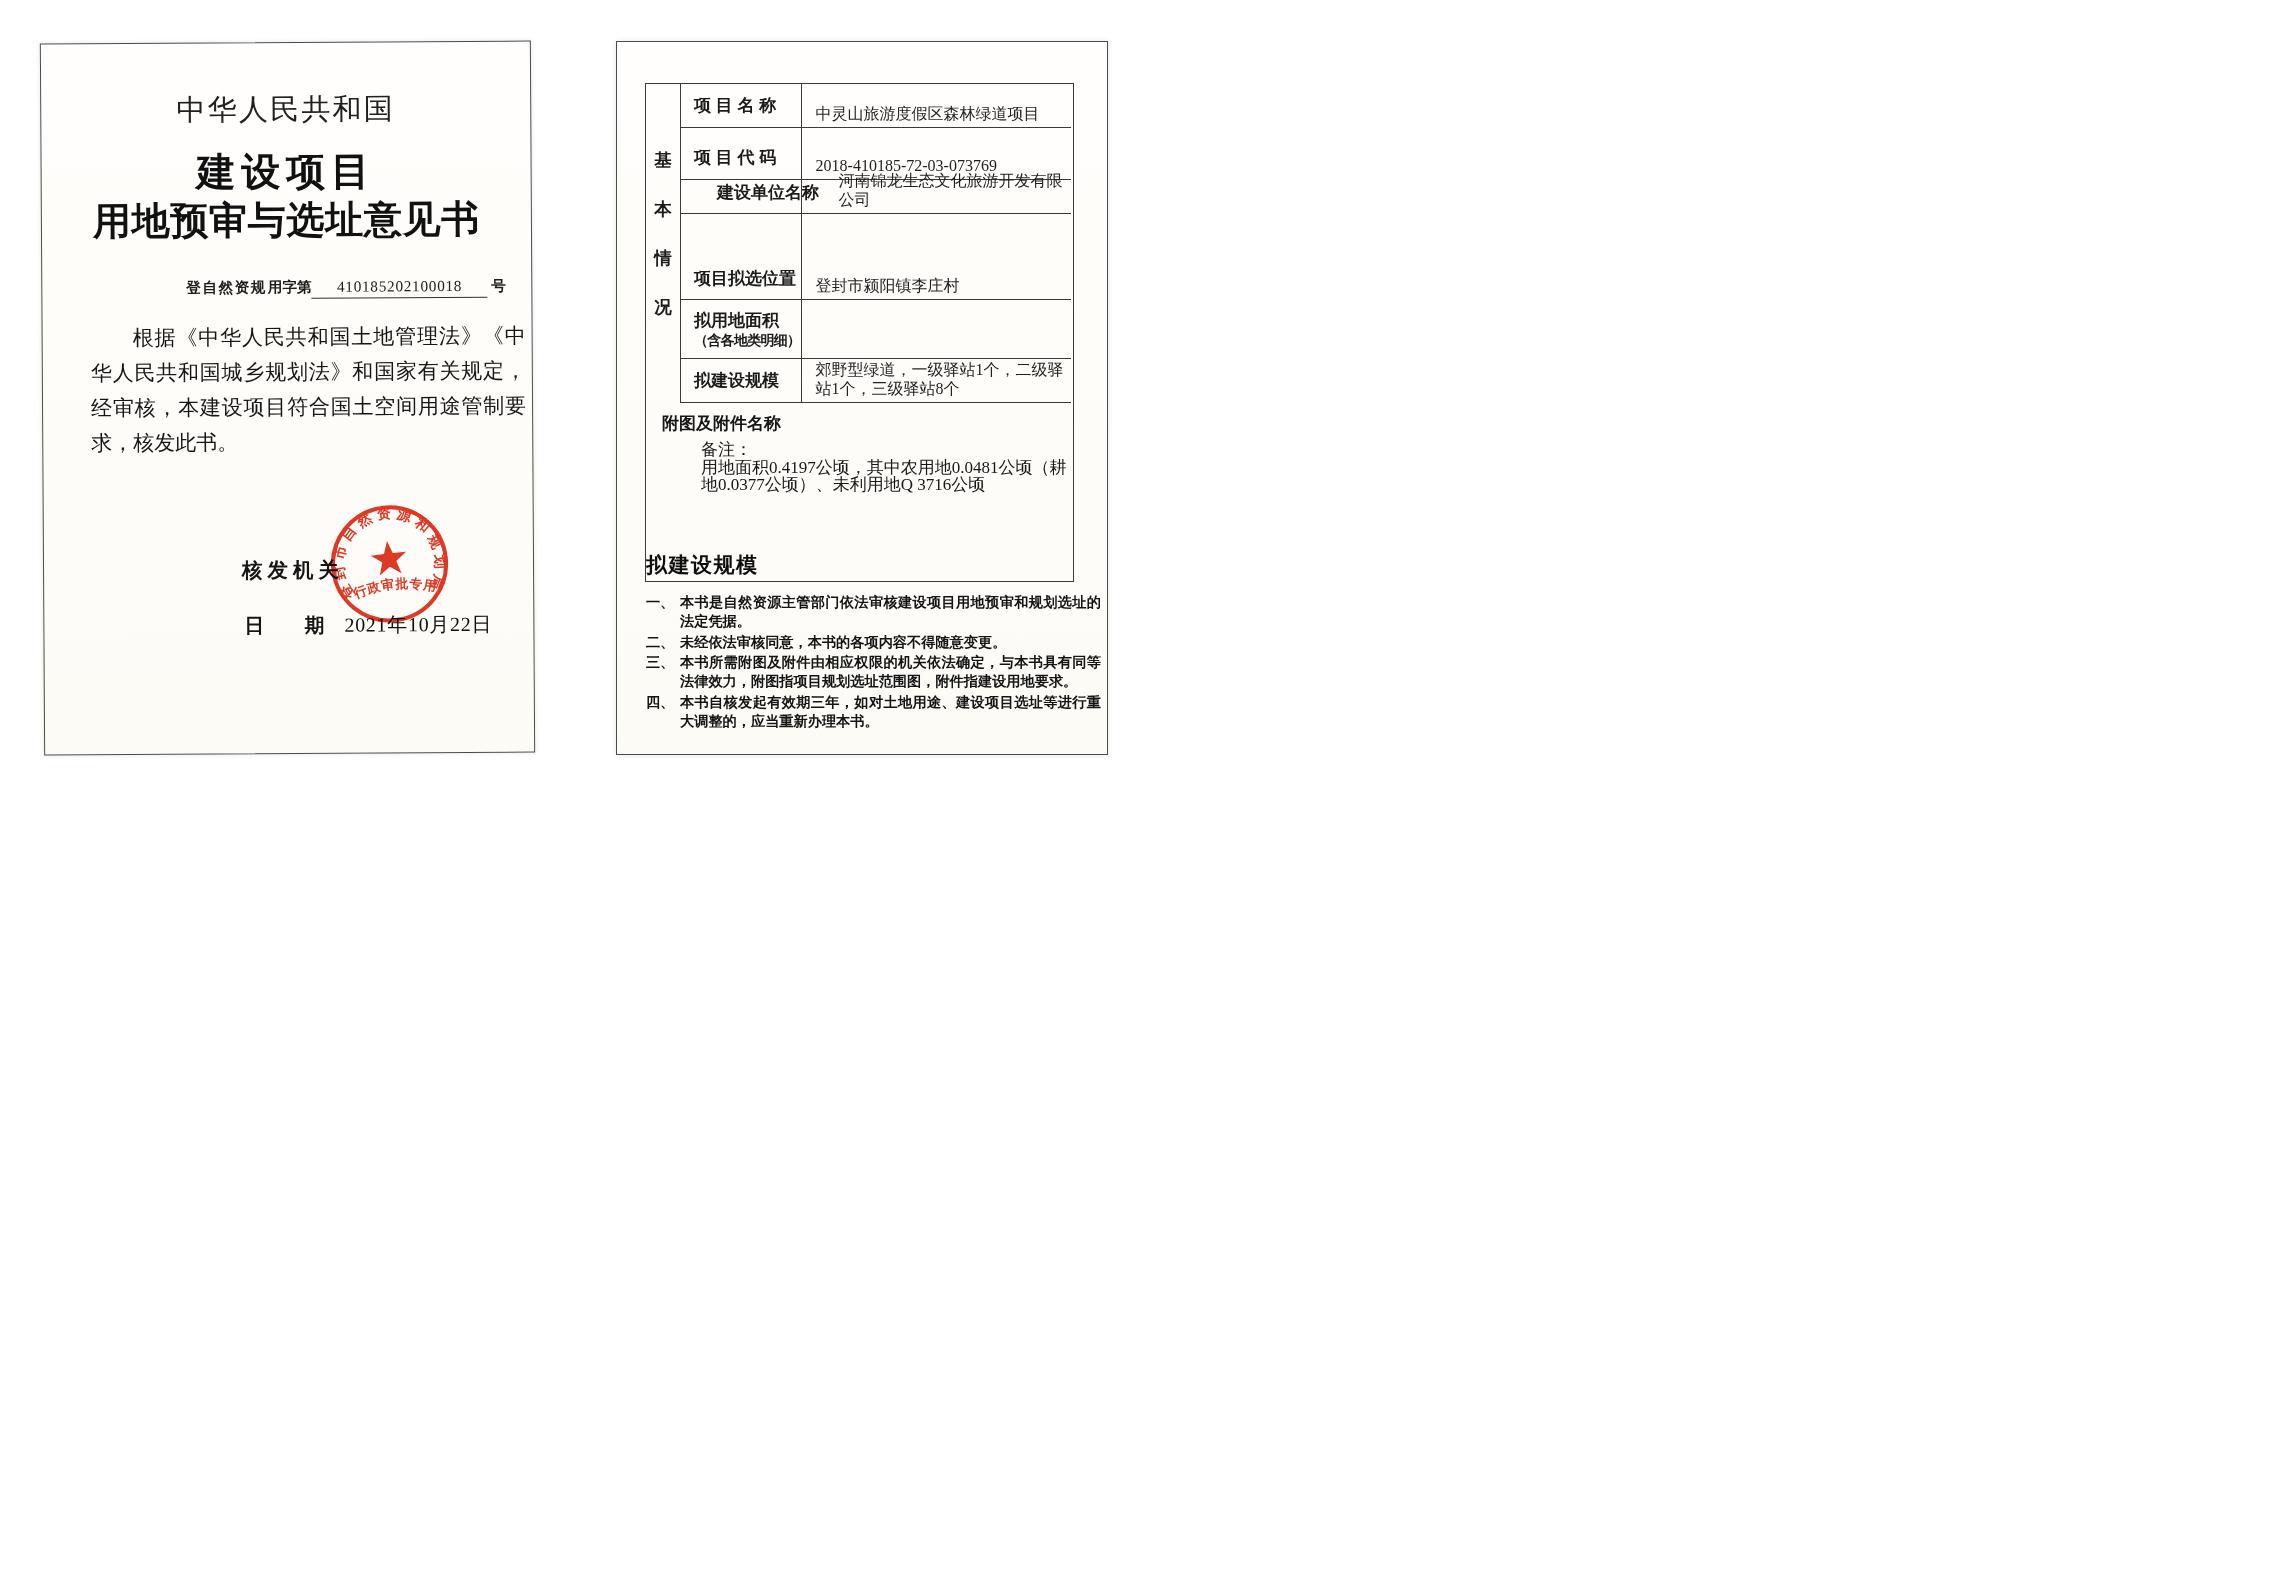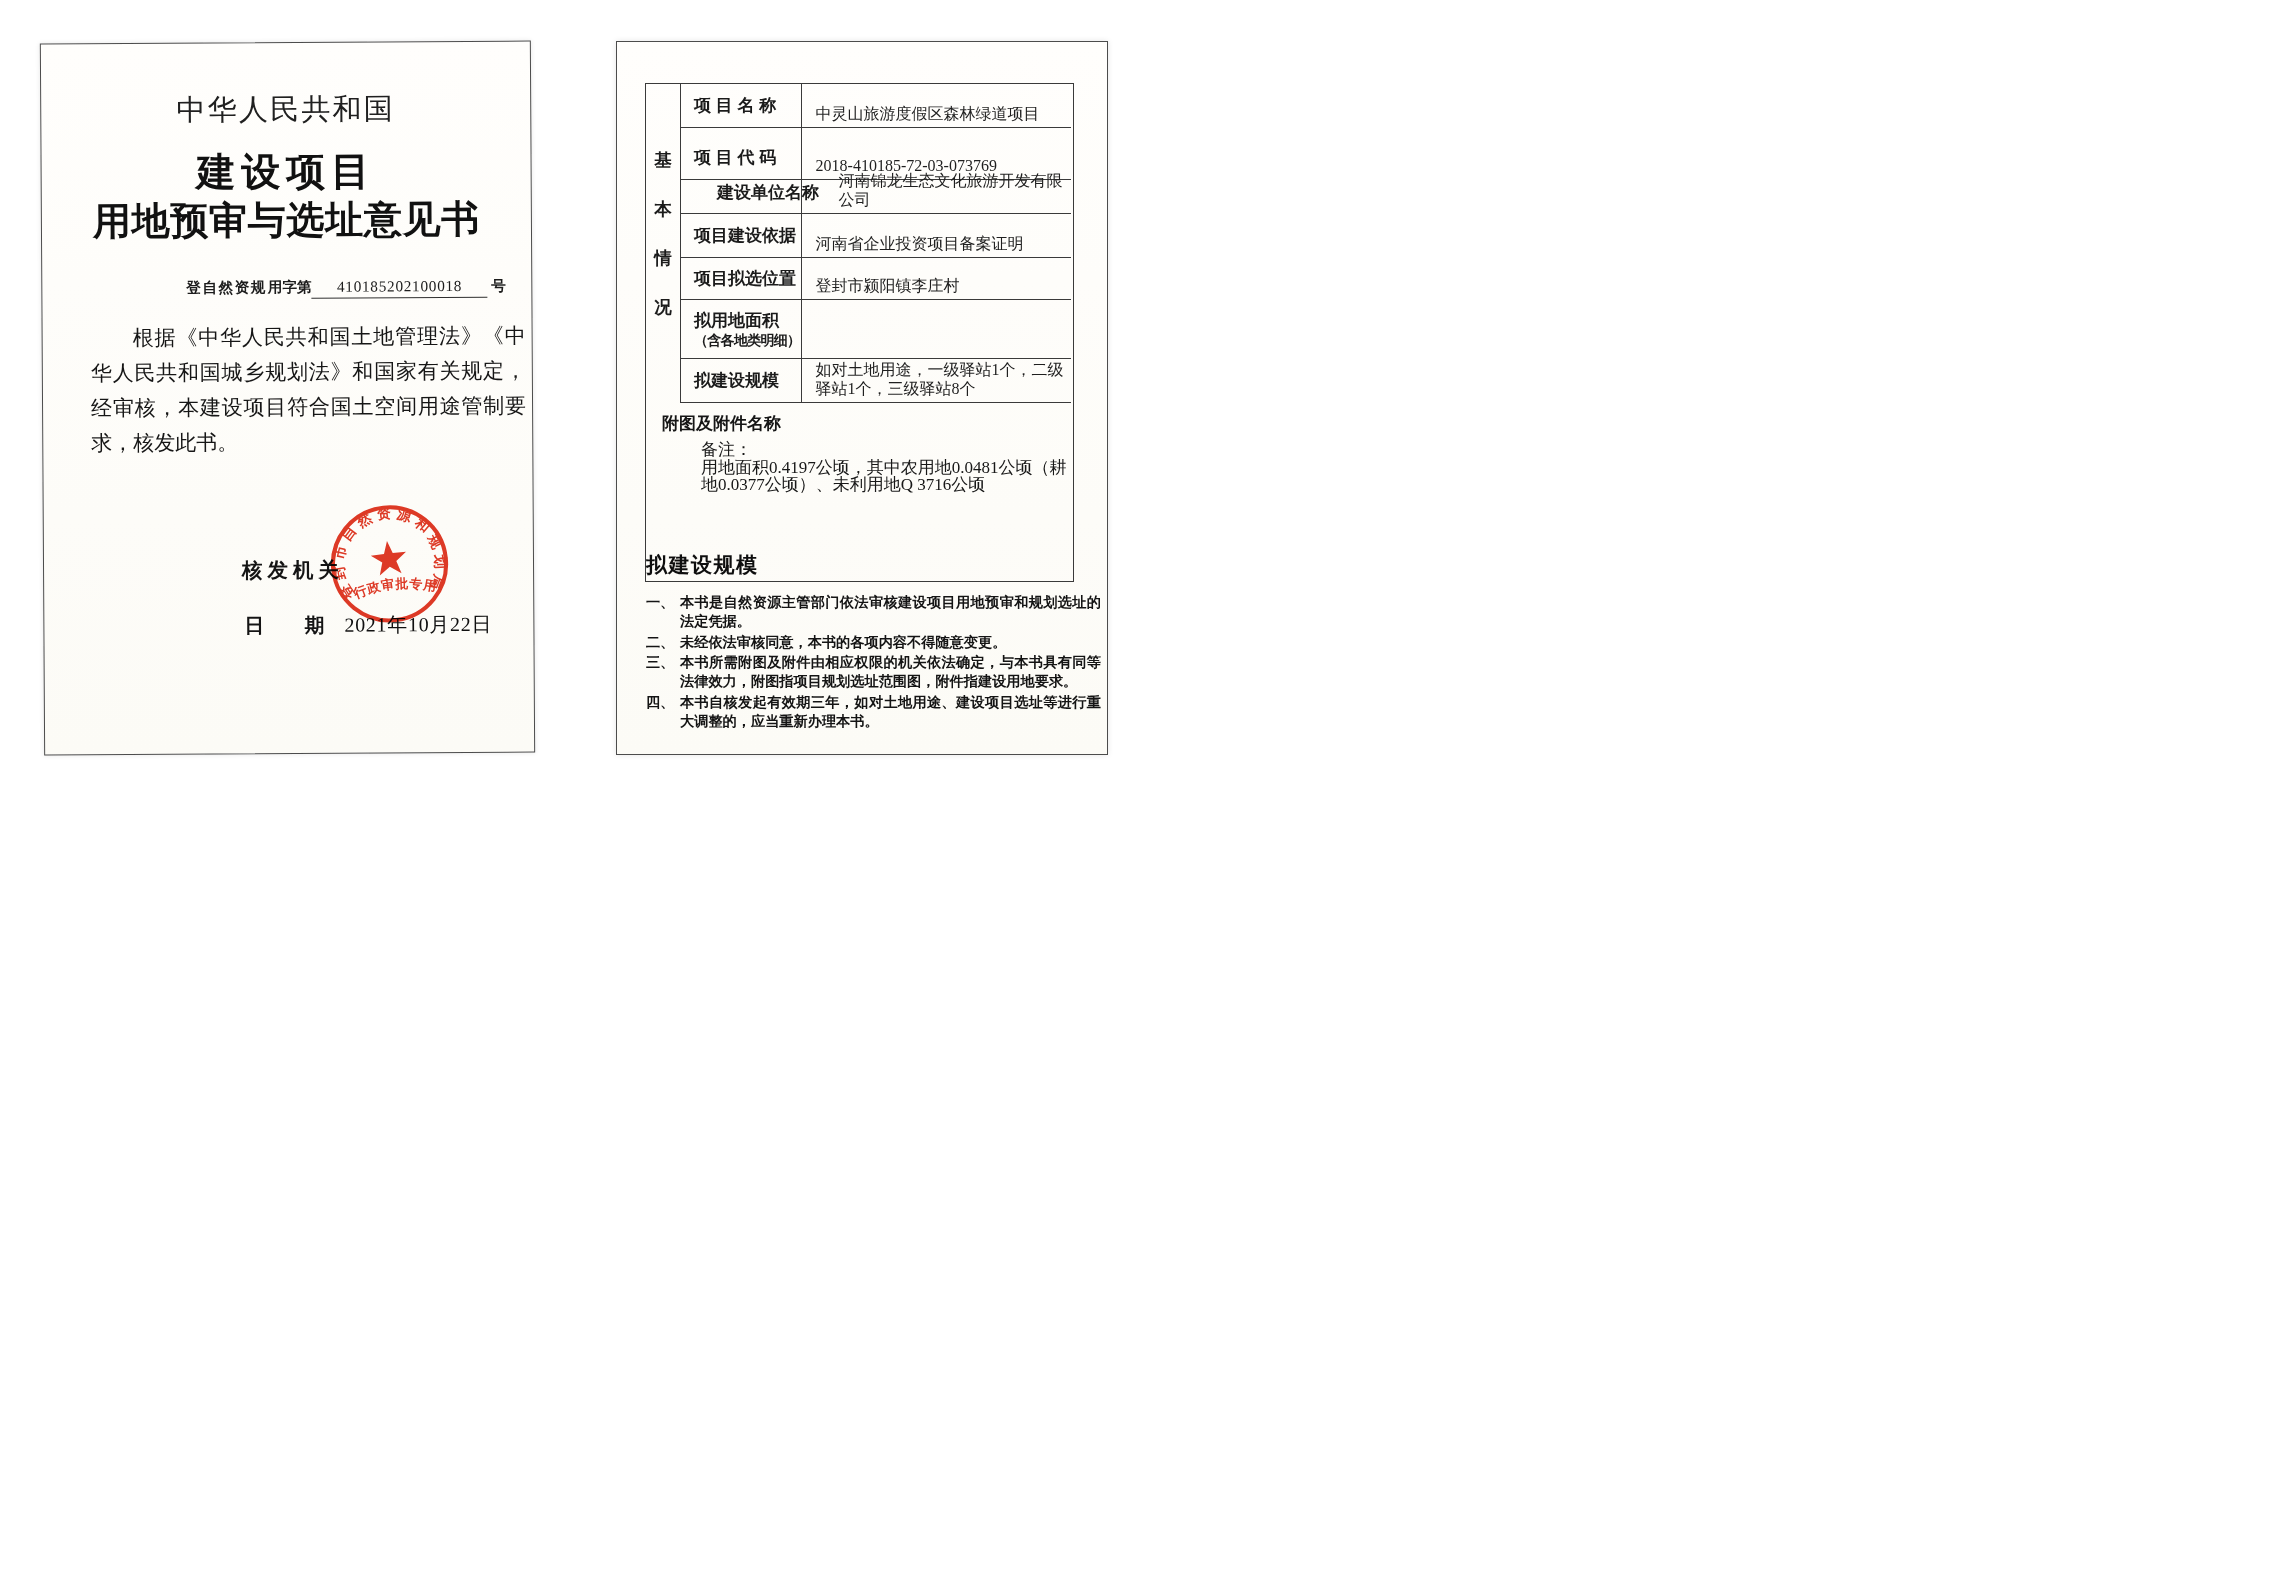--- a/index.html
+++ b/index.html
@@ -153,38 +153,34 @@
       <div class="cell-value">中灵山旅游度假区森林绿道项目</div>
     </div>
     <div class="trow r2">
       <div class="cell-label">项 目 代 码</div>
       <div class="cell-value">2018-410185-72-03-073769</div>
     </div>
     <div class="trow r3">
       <div class="cell-label">建设单位名称</div>
       <div class="cell-value">河南锦龙生态文化旅游开发有限公司</div>
     </div>
-    <div class="trow r4">
-      <div class="cell-label">项目建设依据</div>
-      <div class="cell-value">河南省企业投资项目备案证明</div>
-    </div>
     <div class="trow r6">
       <div class="cell-label">
         <span>拟用地面积</span>
         <span class="sub">（含各地类明细）</span>
       </div>
       <div class="cell-value"></div>
     </div>
     <div class="trow r5">
       <div class="cell-label">项目拟选位置</div>
       <div class="cell-value">登封市颍阳镇李庄村</div>
     </div>
     <div class="trow r7">
       <div class="cell-label">拟建设规模</div>
-      <div class="cell-value">如对土地用途，一级驿站1个，二级驿站1个，三级驿站8个</div>
+      <div class="cell-value">郊野型绿道，一级驿站1个，二级驿站1个，三级驿站8个</div>
     </div>
 
     <div class="attach-label">附图及附件名称</div>
     <div class="remark">
       <div class="remark-title">备注：</div>
       <div>用地面积0.4197公顷，其中农用地0.0481公顷（耕地0.0377公顷）、未利用地Q 3716公顷</div>
     </div>
   </div>
 
   <div class="compliance-heading">拟建设规模</div>

